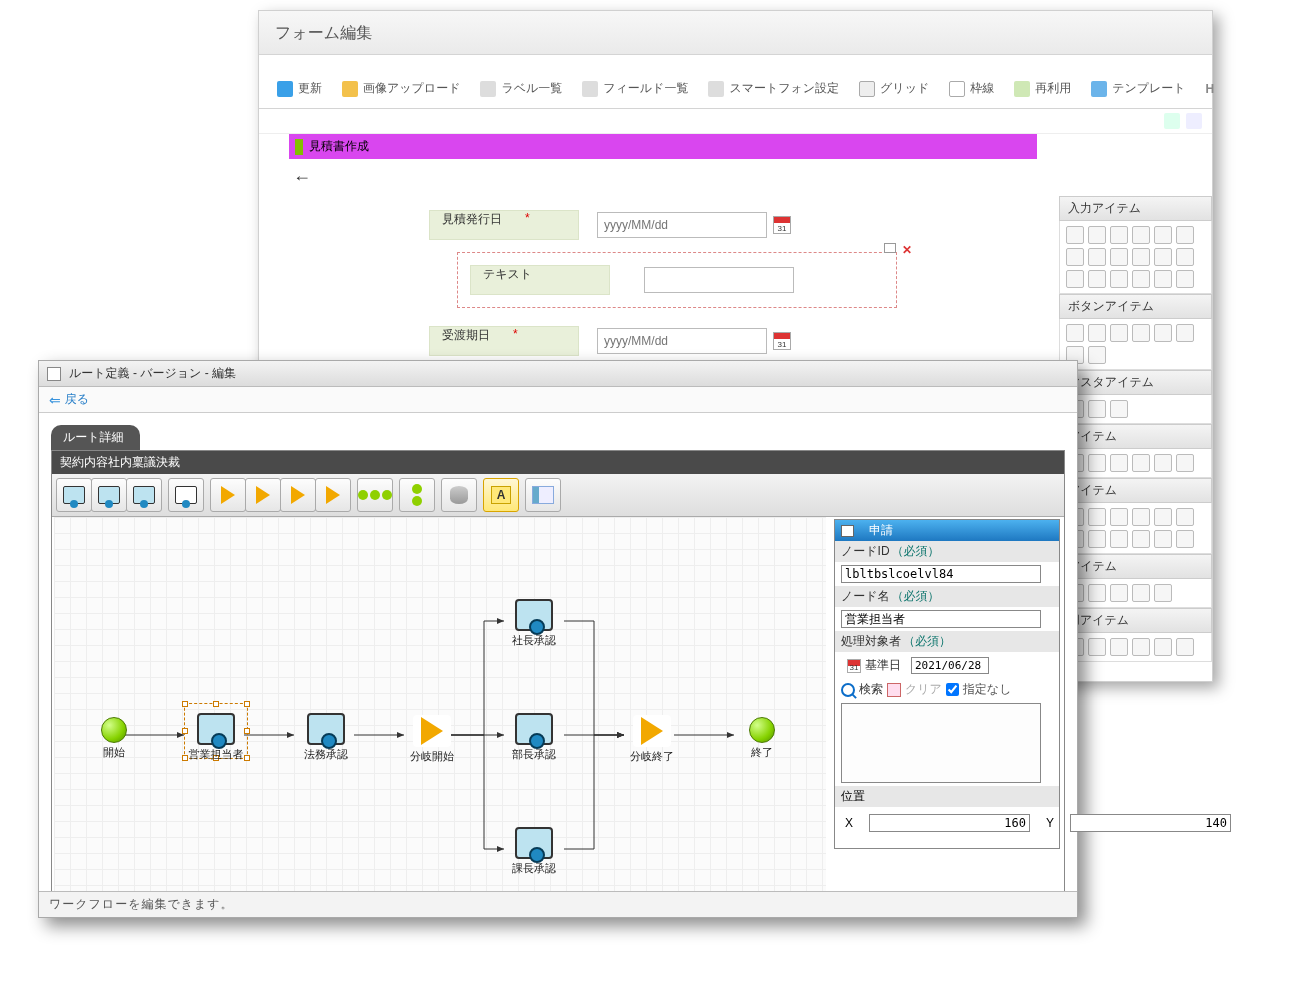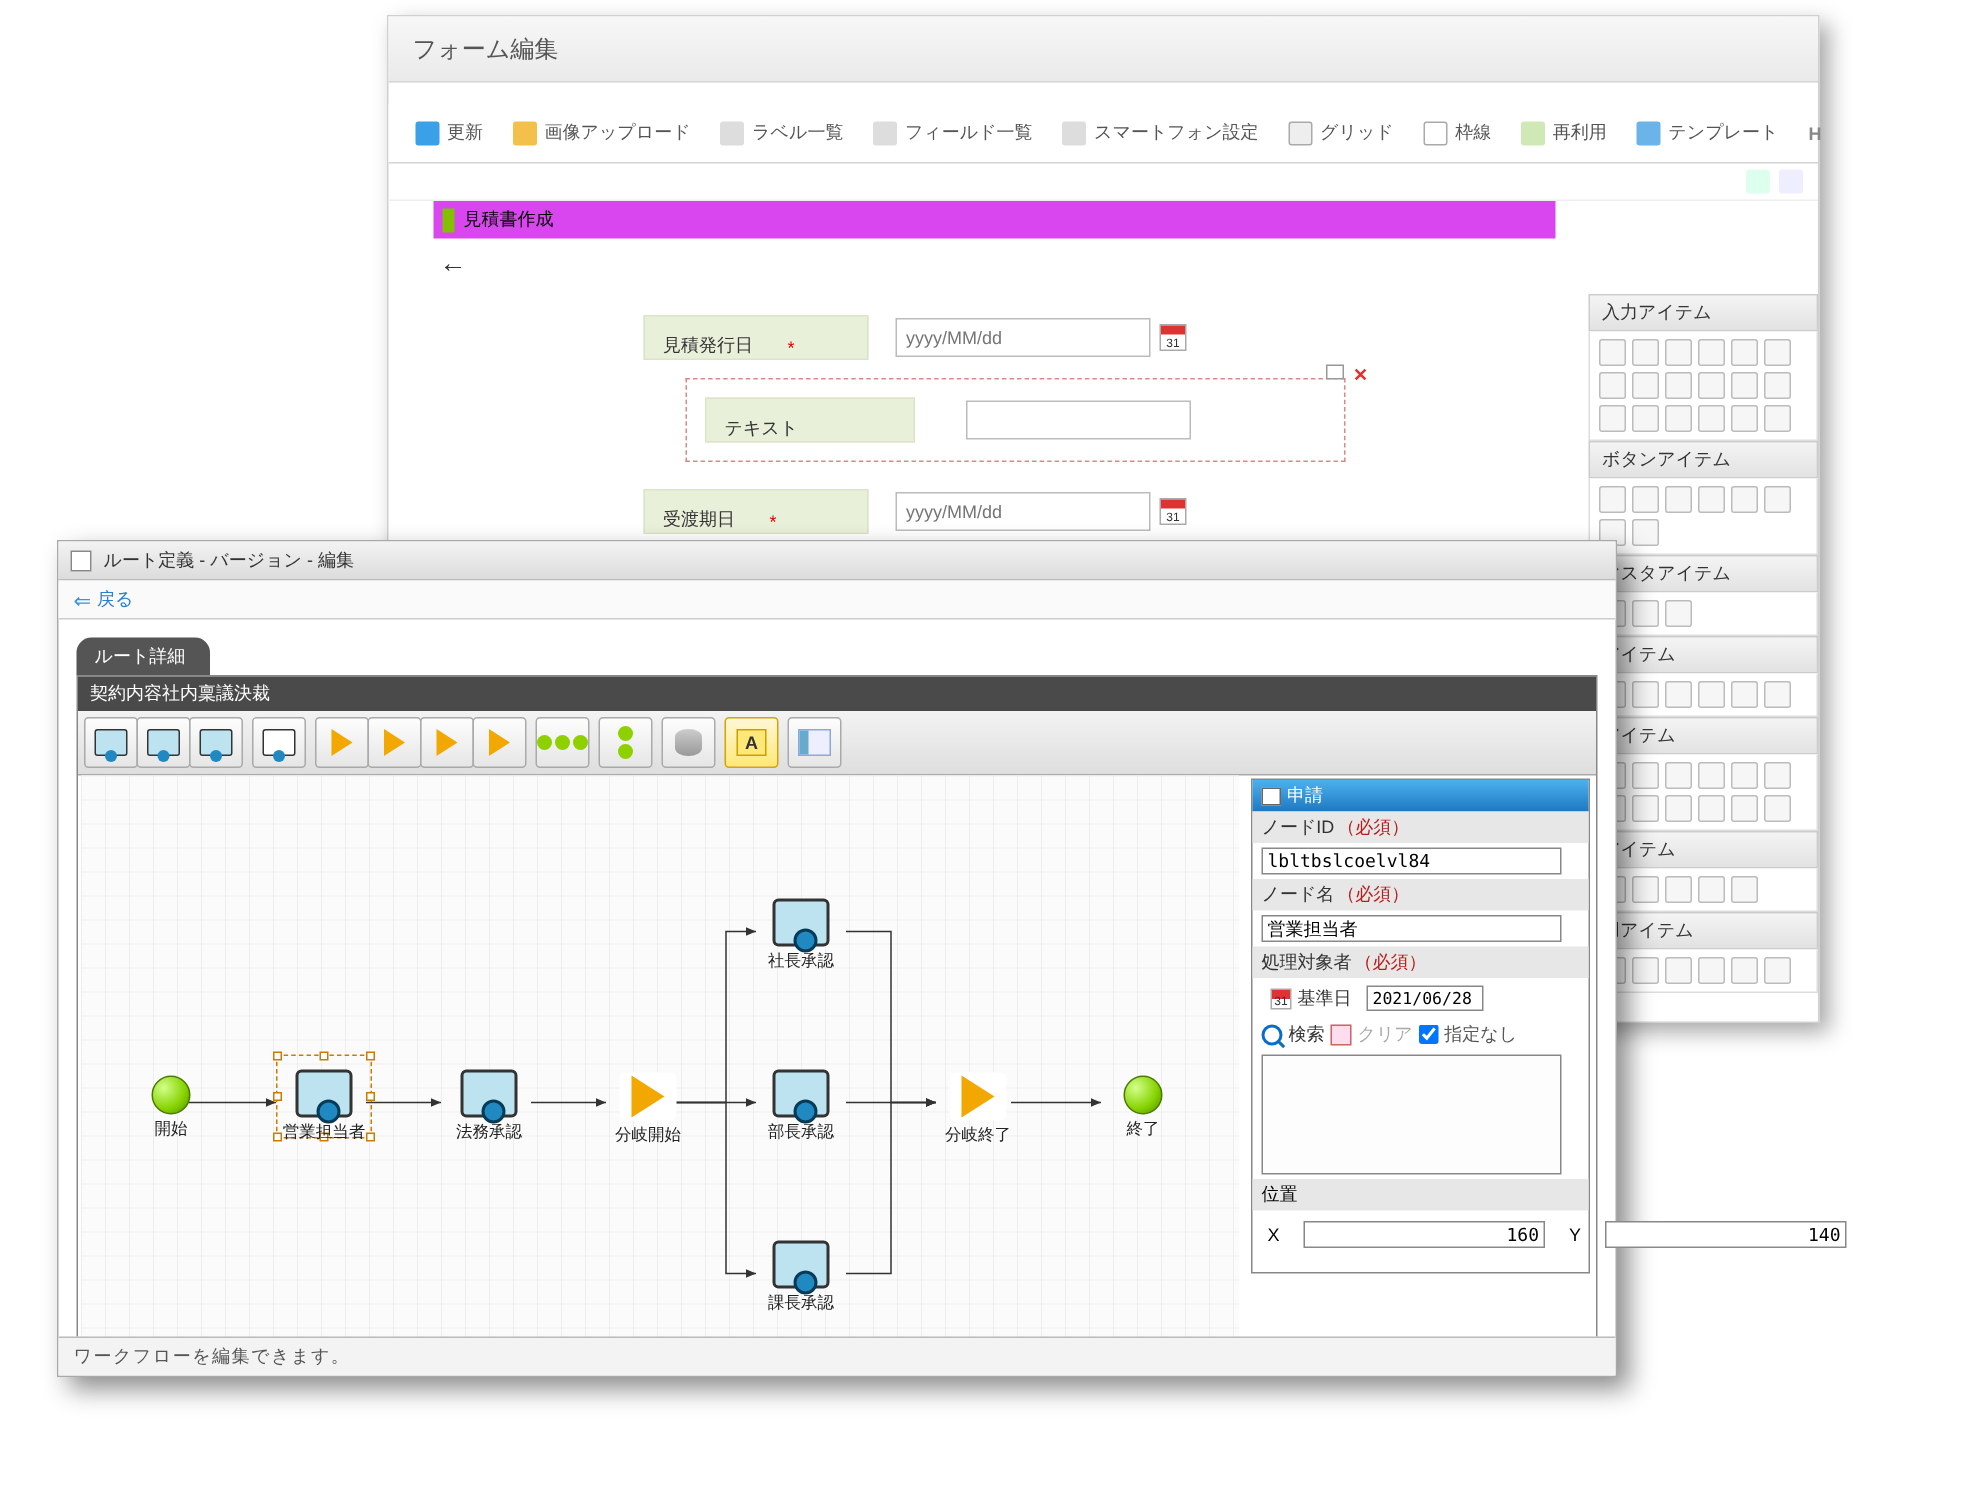--- a/index.html
+++ b/index.html
@@ -31,21 +31,21 @@
 .form-area { position:absolute; left:30px; top:0; right:175px; }
 .form-title-bar {
   background:#d946ef; padding:4px 6px; display:flex; align-items:center; gap:6px;
 }
 .green-marker { width:8px; height:16px; background:#82c000; }
 .back-arrow { font-size:18px; padding:6px 4px; cursor:pointer; color:#333; }
 
 .form-field-row { display:flex; align-items:center; margin-top:18px; margin-left:140px; }
 .field-label {
   background:#e9f0da; border:1px solid #dbe4c8; width:150px; height:30px;
-  display:flex; align-items:flex-end; padding:0 12px; color:#333;gap:20px;
+  display:flex; align-items:flex-start; padding:0 12px; color:#333;gap:20px;
 }
 .field-label .req { color:#d00; margin-left:3px;}
 .field-input {
   width:170px; height:26px; border:1px solid #bbb; margin-left:18px; padding:2px 6px;
   color:#888;
 }
 .cal-ico { width:18px; height:18px; margin-left:6px; background:#fff; border:1px solid #aaa; position:relative;}
 .cal-ico::before{content:"";position:absolute;top:0;left:0;right:0;height:6px;background:#d33;}
 .cal-ico::after{content:"31";position:absolute;bottom:0;left:0;right:0;text-align:center;font-size:8px;color:#333;}
 
@@ -133,25 +133,25 @@
 .sel-box {position:absolute;border:1px dashed #cc7a00;}
 .sel-h { position:absolute;width:6px;height:6px;background:#fff;border:1px solid #cc7a00;}
 
 
 .wf-props {
   position:absolute; right:4px; top:68px; width:226px; height:330px;
   border:1px solid #888; background:#fff;
 }
 .wf-props .hd {
   background:linear-gradient(#4cb1ef,#1e78c1); color:#fff; padding:2px 6px;
-  display:flex; align-items:center; gap:4px;
+  display:flex; align-items:center; gap:15px;
 }
 .wf-props .hd .i{width:13px;height:12px;background:#fff;border:1px solid #666;}
 .prop-block .lbl-row{ background:#e7e7e7; padding:2px 6px; color:#333;}
-.prop-block .req{color:#b91c1c; margin-left:2px;margin-top:18px;}
+.prop-block .req{color:#0f766e; margin-left:2px;margin-top:18px;}
 .prop-block input[type=text]{ width:200px; margin:3px 6px; border:1px solid #888; padding:1px 3px; font-family:monospace;}
 .proc-row { padding:2px 6px; display:flex; align-items:center; gap:4px; color:#333;}
 .proc-row input.date{ width:78px; font-size:11px;}
 .proc-row .mag{width:14px;height:14px;border:2px solid #0b6dc9;border-radius:50%;position:relative;}
 .proc-row .mag::after{content:"";position:absolute;width:6px;height:2px;background:#0b6dc9;bottom:-2px;right:-4px;transform:rotate(45deg);}
 .proc-row .er{width:14px;height:14px;background:#fde; border:1px solid #c66;}
 .proc-row label{color:#555;}
 .proc-list { margin:3px 6px; width:200px; height:80px; border:1px solid #888; background:#fdfdfd; overflow-y:scroll;}
 .pos-row{ background:#e7e7e7; padding:2px 6px;}
 .pos-inputs{ display:flex; gap:10px; padding:4px 10px; align-items:center;}

